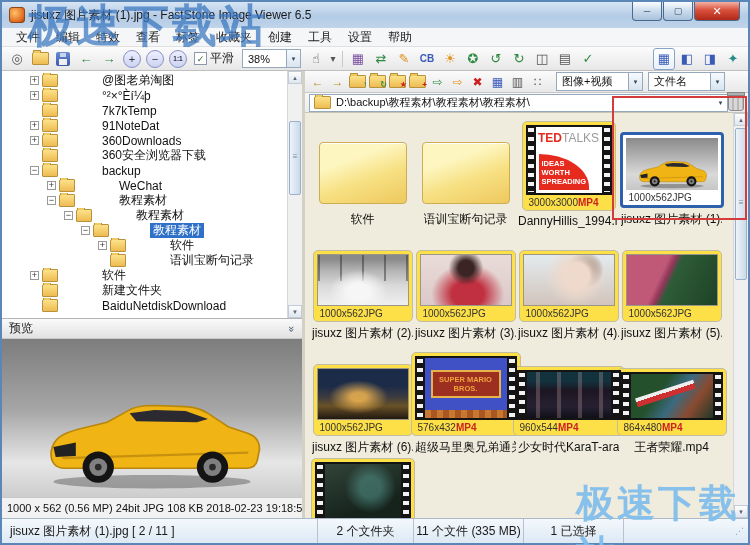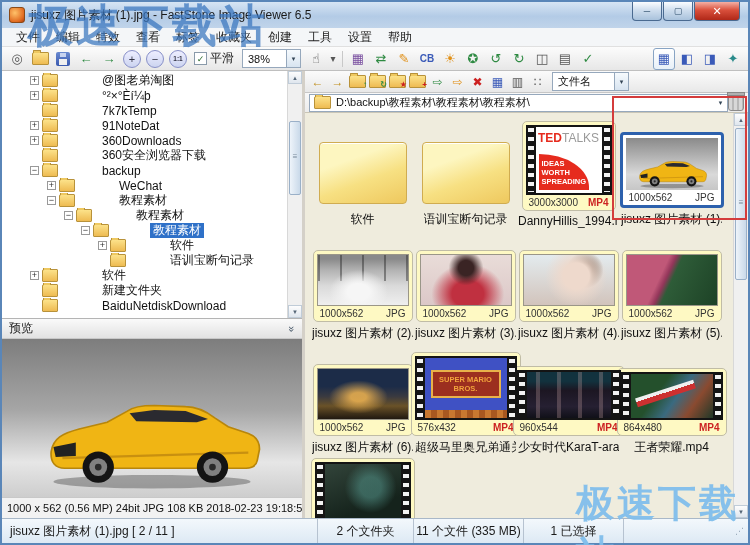--- a/index.html
+++ b/index.html
@@ -103,24 +103,24 @@
   .addrbox .db{width:13px;height:100%;margin-left:auto;flex:none;display:flex;align-items:center;
                justify-content:center;font-size:7px;color:#345;}
   .trash{width:14px;height:15px;flex:none;position:relative;border:1px solid #8a8a8a;border-radius:1px 1px 3px 3px;
          background:repeating-linear-gradient(90deg,#d8d8d8 0 3px,#b8b8b8 3px 5px);}
   .trash::before{content:"";position:absolute;top:-3px;left:-2px;right:-2px;height:2px;background:#b0b0b0;border:1px solid #888;}
   
   .gridwrap{flex:1;position:relative;overflow:hidden;min-height:0;}
   .gridinner{position:absolute;inset:0 14px 0 0;padding:4px 0 0 6px;}
   .grow{display:flex;align-items:flex-end;height:111px;margin-bottom:2px;}
   .cell{width:103px;flex:none;display:flex;flex-direction:column;align-items:center;justify-content:flex-end;height:100%;}
-  .card{border:1px solid #c0bca6;border-radius:5px;background:#fef9c3;padding:3px 3px 2px;
+  .card{border:1px solid #c0bca6;border-radius:5px;background:#fde047;padding:3px 3px 2px;
         display:flex;flex-direction:column;align-items:center;}
   .card.sel{border:3px solid #2d61ad;background:#fff;border-radius:4px;}
-  .meta{width:100%;display:flex;justify-content:space-between;box-sizing:border-box;
+  .meta{width:100%;display:flex;box-sizing:border-box;
         font-size:10px;color:#333;padding:2px 3px 0;}
   .ft.mp4{color:#cc2222;font-weight:bold;}
   .clabel{font-size:12px;color:#111;margin-top:3px;max-width:101px;overflow:hidden;white-space:nowrap;}
   .folderbig{width:86px;height:60px;border:1px solid #d0ac50;border-radius:4px;
              background:linear-gradient(160deg,#fdf6c0 0 30%,#f7e082 60%,#eec85e);
              box-shadow:inset 0 1px 0 #fff;margin-bottom:4px;}
   
   .t-img{width:92px;height:52px;border:1px solid #9a9688;box-sizing:border-box;}
   .film{background:#141414;padding:2px 10px;position:relative;}
   .film::before,.film::after{content:"";position:absolute;top:3px;bottom:3px;width:6px;
@@ -407,20 +407,24 @@
             <span class="mini-folder">
               <span class="ovl g-red">+</span>
             </span>
           </span>
         <span class="nb g-green">⇨</span>
         <span class="nb g-orange">⇨</span>
         <span class="nb g-red">✖</span>
         <span class="nb g-blue">▦</span>
         <span class="nb g-gray">▥</span>
         <span class="nb g-gray">∷</span>
+        <span class="combo typec">
+          <span>图像+视频</span>
+          <span class="db">▾</span>
+        </span>
         <span class="combo sortc">
           <span>文件名</span>
           <span class="db">▾</span>
         </span>
       </div>
 
       <div class="addr">
         <span class="addrbox">
           <span class="mini-folder"></span>
           <span>D:\backup\教程素材\教程素材\教程素材\</span>

